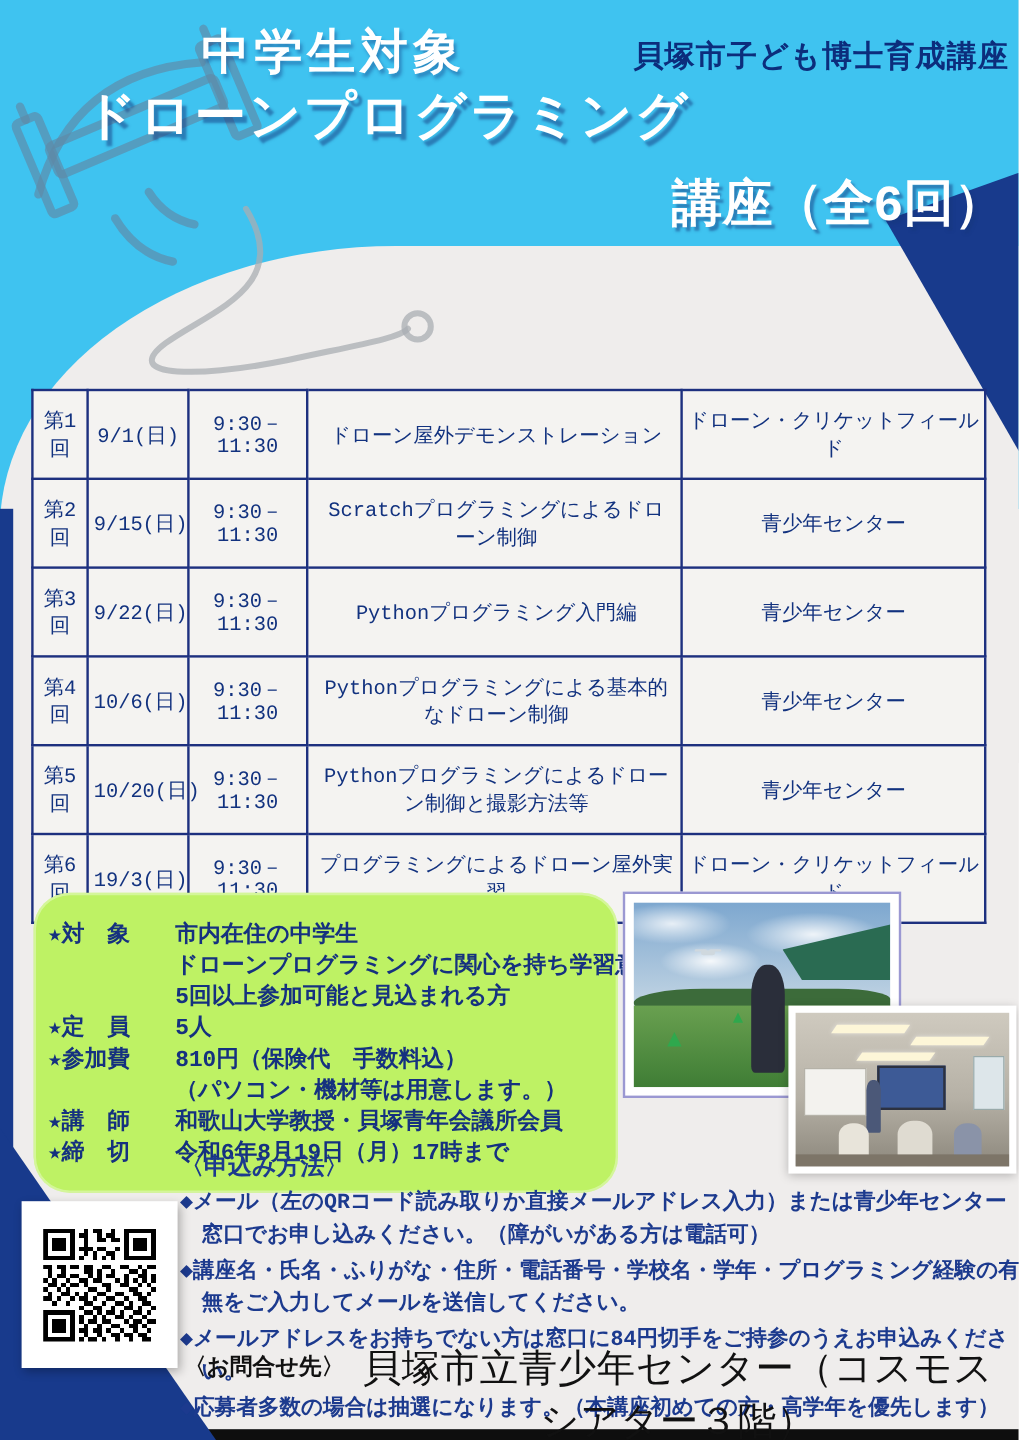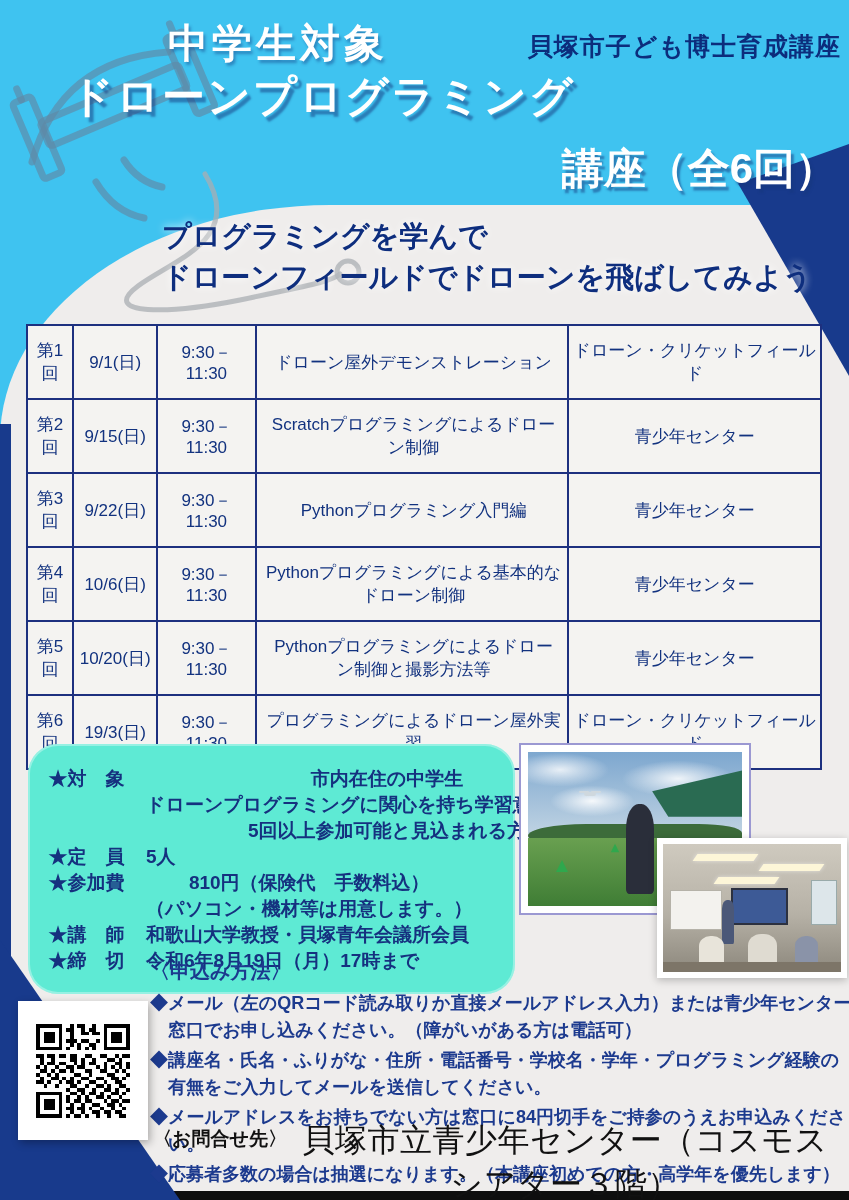--- a/index.html
+++ b/index.html
@@ -1,19 +1,19 @@
 <!DOCTYPE html>
 <html lang="ja"><head>
 <meta charset="utf-8">
 <style>
   html,body{margin:0;padding:0;}
   .page{
     position:relative; width:849px; height:1200px; overflow:hidden;
     background:#efedec;
-    font-family:Liberation Sans, sans-serif;
+    font-family:Liberation Mono, monospace;
   }
   
   .bg-blue{position:absolute;left:0;top:0;width:849px;height:470px;background:#3fc3f0;}
   .content-panel{
     position:absolute;left:0;top:205px;right:0;bottom:0;
     background:#efedec;border-top-left-radius:330px 235px;
   }
   .tri-top-right{
     position:absolute;left:738px;top:144px;width:111px;height:232px;
     background:#183a8c;clip-path:polygon(0 17%,100% 0,100% 100%);
@@ -61,23 +61,22 @@
   table.schedule td.c-content{text-align:center;padding-left:9px;padding-right:6px;}
   table.schedule col.w-no{width:5.8%;}
   table.schedule col.w-date{width:10.6%;}
   table.schedule col.w-time{width:12.4%;}
   table.schedule col.w-content{width:39.4%;}
   table.schedule col.w-place{width:31.8%;}
 
   
   .details-box{
     position:absolute;left:28px;top:744px;width:487px;box-sizing:border-box;
-    background:#5eead4;border-radius:30px;padding:22px 12px 20px 12px;
+    background:#bef264;border-radius:30px;padding:22px 12px 20px 12px;
     box-shadow:inset 0 0 0 2px rgba(255,255,255,.35);
-    text-align:center;
   }
   .dl-row{display:flex;gap:13px;color:#15317f;font-size:19px;font-weight:bold;line-height:26px;}
   .dl-label{width:93px;flex-shrink:0;white-space:nowrap;}
   .dl-value div{white-space:nowrap;}
 
   
   .photo-field{
     position:absolute;left:519px;top:743px;width:232px;height:172px;box-sizing:border-box;
     background:#fff;border:2px solid #9b98d2;padding:7px;
   }
@@ -161,24 +160,20 @@
     <g fill="none" stroke="#a9adb3" stroke-opacity="0.75" stroke-width="5" stroke-linecap="round">
       <path d="M 205,160 C 245,225 175,245 138,272 C 98,302 170,300 240,286 C 300,273 332,268 340,260"></path>
       <circle cx="348" cy="258" r="11"></circle>
     </g>
   </svg>
 
   <div class="audience">中学生対象</div>
   <div class="program">貝塚市子ども博士育成講座</div>
   <div class="main-title">ドローンプログラミング</div>
   <div class="sub-title">講座（全6回）</div>
-  <div class="tagline">
-    <div>プログラミングを学んで</div>
-    <div>ドローンフィールドでドローンを飛ばしてみよう</div>
-  </div>
 
   <table class="schedule">
     <colgroup>
       <col class="w-no">
         <col class="w-date">
         <col class="w-time">
         <col class="w-content">
         <col class="w-place">
     </colgroup>
     <tbody>

